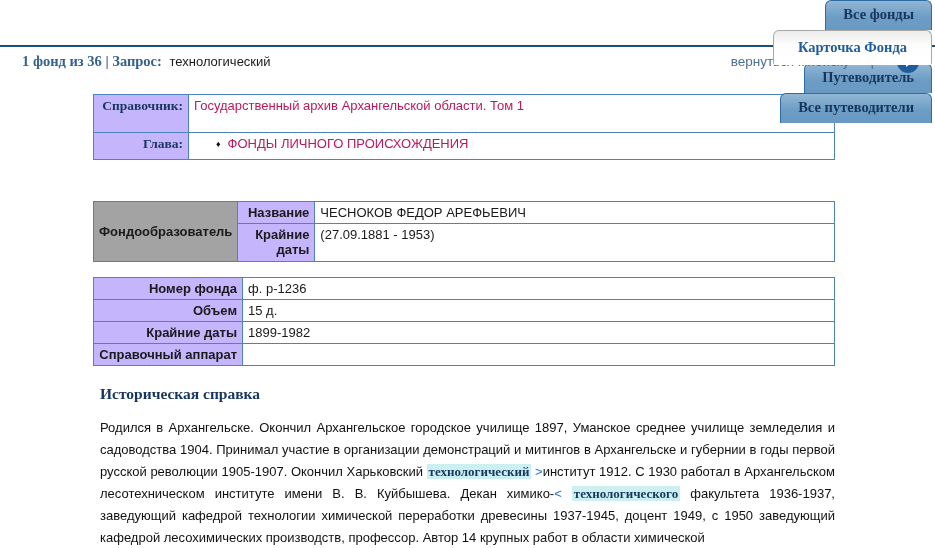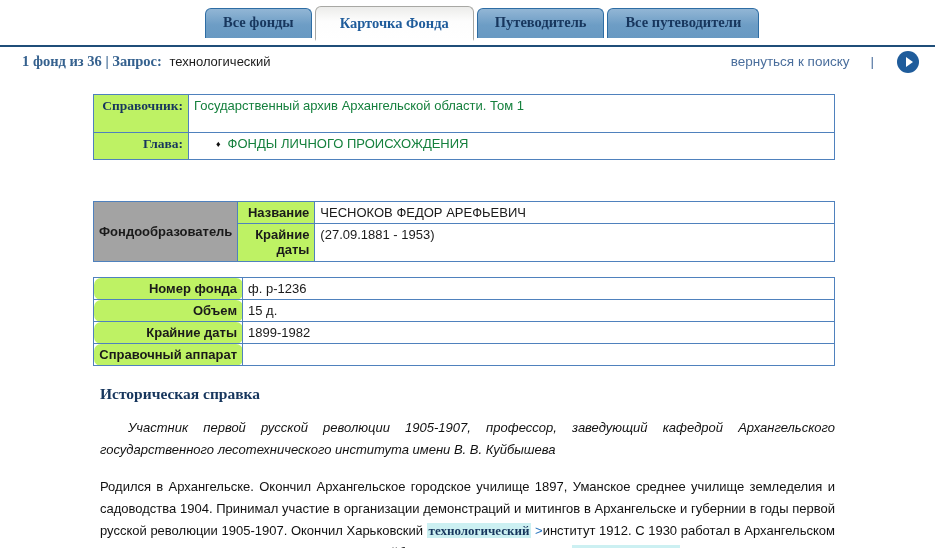--- a/index.html
+++ b/index.html
@@ -8,22 +8,23 @@
     width: 935px; height: 548px; overflow: hidden;
     font-family: "Liberation Sans", sans-serif;
     position: relative;
   }
 
   
   .tabbar {
     height: 47px;
     border-bottom: 2px solid #1F4E79;
     display: flex;
-    align-items: center;
+    align-items: flex-end;
     padding-left: 205px;
+    flex-direction: column;
   }
   .tab {
     background: linear-gradient(#92B6D5, #6D9DC5 55%, #6899C2);
     border: 1px solid #2E6DA4;
     border-bottom: none;
     border-radius: 6px 6px 0 0;
     padding: 5px 17px 7px;
     margin-right: 3px;
     font-family: "Liberation Serif", serif;
     font-weight: bold;
@@ -88,53 +89,53 @@
     margin-left: 3px;
   }
 
   
   .content { margin: 14px 0 0 93px; width: 742px; }
 
   table { border-collapse: collapse; width: 100%; }
   table, td { border: 1px solid #4F81BD; }
   td { font-size: 13px; color: #1a1a1a; vertical-align: top; padding: 3px 5px; }
   td.lbl {
-    background: #bef264;
+    background: #c4b5fd;
     text-align: right;
     font-weight: bold;
     white-space: nowrap;
   }
 
   .ref-table { margin-bottom: 41px; }
   .ref-table td.lbl {
     font-family: "Liberation Serif", serif;
     font-size: 13.5px;
     color: #17365D;
     width: 95px;
   }
   .ref-table tr:first-child td { height: 38px; }
   .ref-table tr:last-child td { height: 27px; }
-  .ref-link { color: #15803d; cursor: pointer; text-decoration: none; }
+  .ref-link { color: #be185d; cursor: pointer; text-decoration: none; }
   .bullet {
     color: #111; font-size: 9px; margin: 0 7px 0 22px;
     position: relative; top: -1px;
   }
 
   .creator-table { margin-bottom: 15px; }
   .creator-table td.group {
     background: #a3a3a3; font-weight: bold; text-align: left;
     width: 125px; vertical-align: middle;
   }
   .creator-table td.sub { width: 77px; white-space: normal; }
   .creator-table tr:first-child td { height: 22px; }
   .creator-table tr:last-child td { height: 38px; }
 
   .fund-table { margin-bottom: 19px; }
   .fund-table td.lbl { width: 149px; }
-  .fund-table td { height: 22px; border-radius: 7px; }
+  .fund-table td { height: 22px; }
 
   
   .history { padding: 0 0 0 7px; }
   .history-title {
     font-family: "Liberation Serif", serif;
     font-weight: bold;
     font-size: 15.5px;
     color: #17365D;
     margin: 4px 0 14px;
   }
@@ -232,17 +233,16 @@
     </tr>
     <tr>
       <td class="lbl">Справочный аппарат</td>
       <td></td>
     </tr>
   </tbody>
     </table>
 
   <div class="history">
     <div class="history-title">Историческая справка</div>
-    <p class="para lead">Участник первой русской революции 1905-1907, профессор, заведующий кафедрой Архангельского государственного лесотехнического института имени В. В. Куйбышева</p>
     <p class="para"><span>Родился в Архангельске. Окончил Архангельское городское училище 1897, Уманское среднее училище земледелия и садоводства 1904. Принимал участие в организации демонстраций и митингов в Архангельске и губернии в годы первой русской революции 1905-1907. Окончил Харьковский </span><b class="hl">технологический</b><span> </span><a class="marker">&gt;</a><span>институт 1912. С 1930 работал в Архангельском лесотехническом институте имени В. В. Куйбышева. Декан химико-</span><a class="marker">&lt;</a><span> </span><b class="hl">технологического</b><span> факультета 1936-1937, заведующий кафедрой технологии химической переработки древесины 1937-1945, доцент 1949, с 1950 заведующий кафедрой лесохимических производств, профессор. Автор 14 крупных работ в области химической</span></p>
   </div>
 
 </div>
 
 </body></html>

